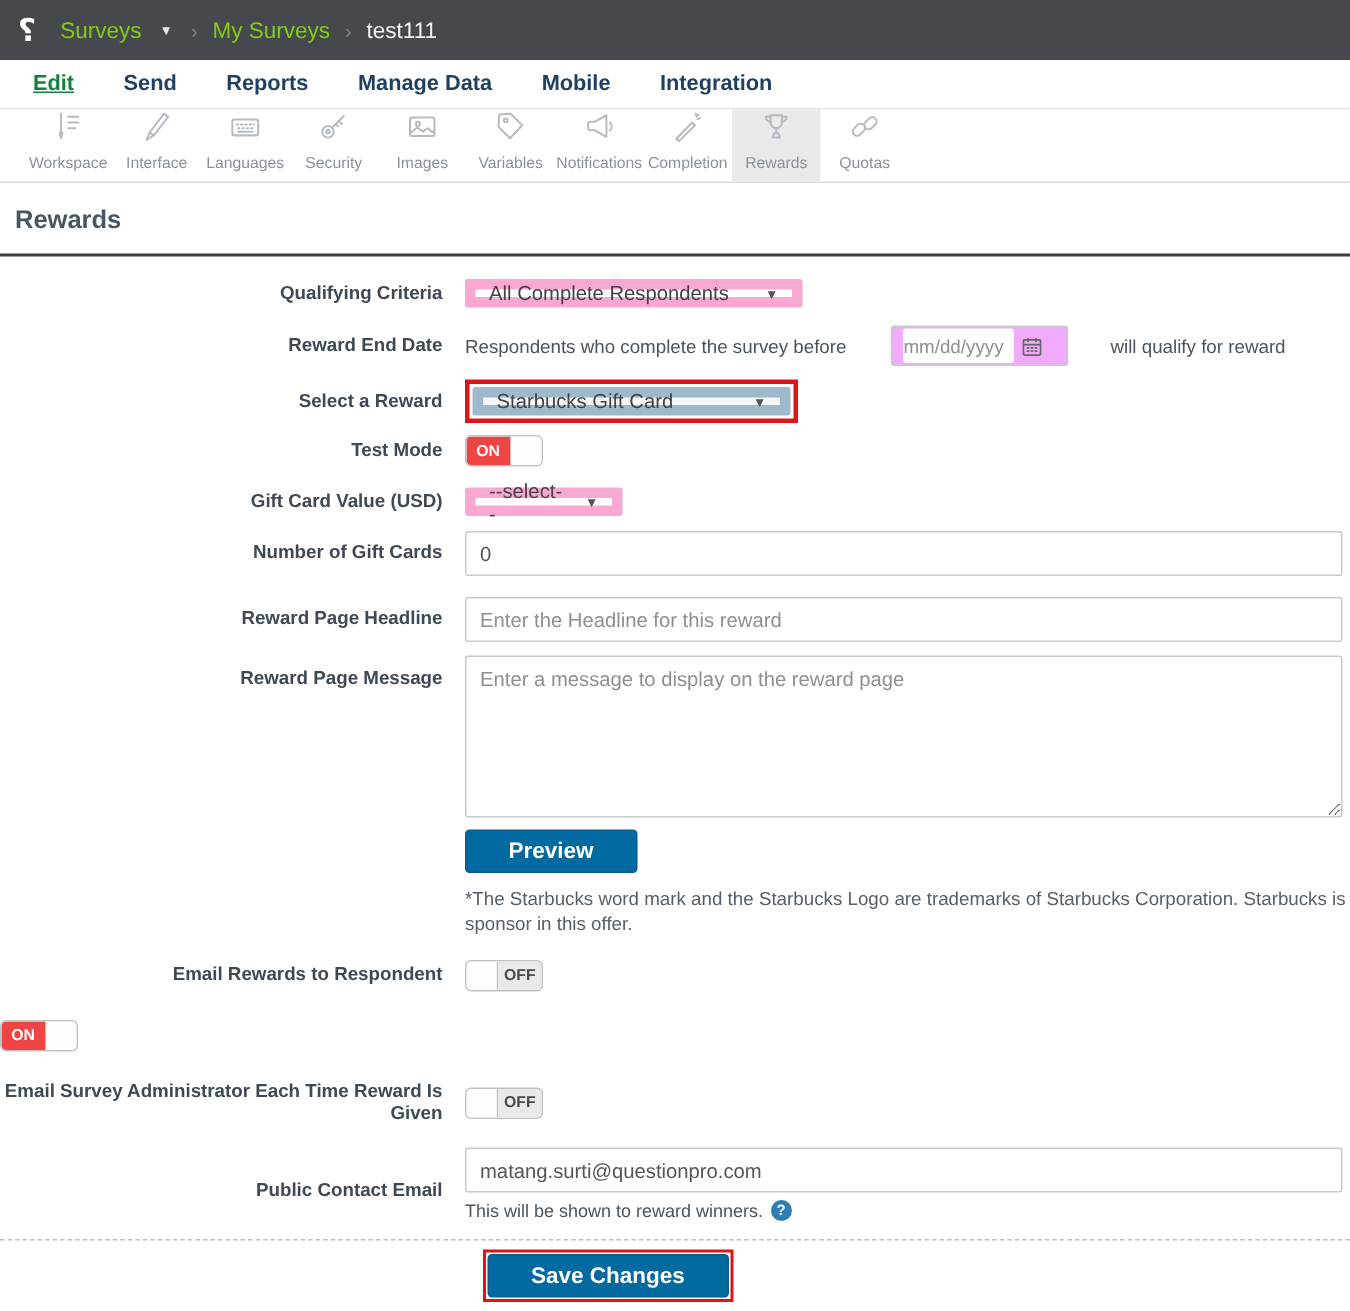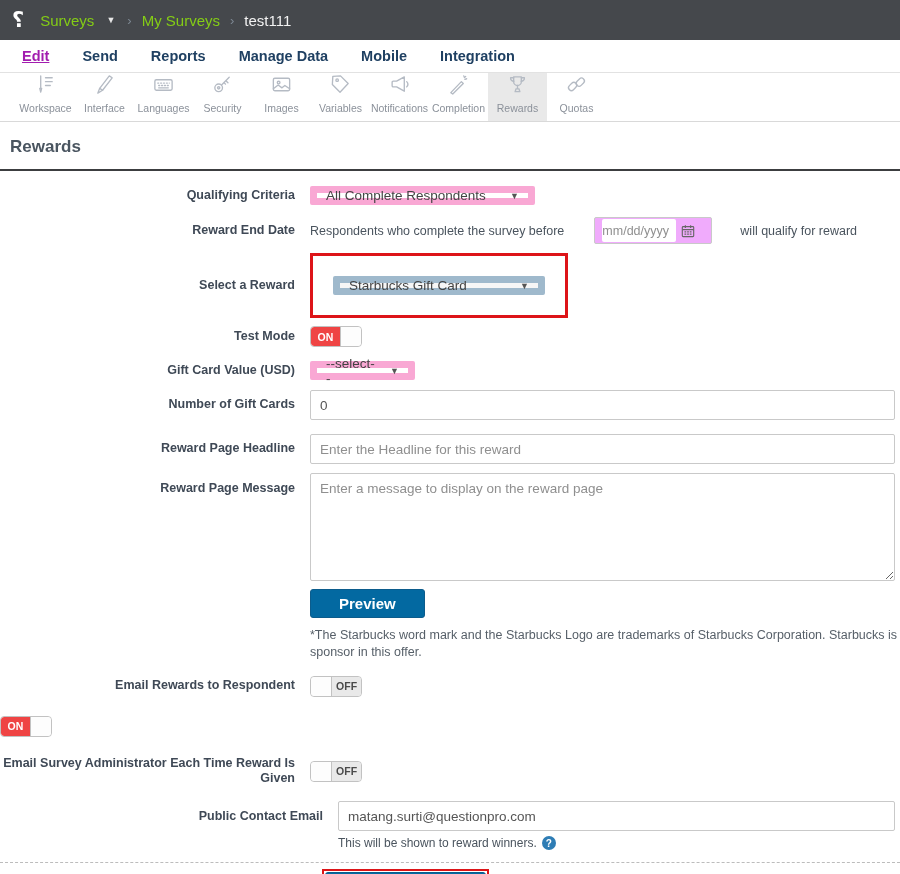--- a/index.html
+++ b/index.html
@@ -14,21 +14,21 @@
   .crumb.link { color: #84cc16; }
   .crumb.current { color: #f2f2f2; }
   .crumb-caret { color: #e8e8e8; font-size: 10px; margin: 0 12px 0 2px; cursor: pointer; }
   .crumb-sep { color: #7d8893; font-size: 13px; margin-right: 10px; }
 
   
   .navtabs { height: 33px; background: #fff; border-bottom: 1px solid #e2e2e2;
     display: flex; align-items: center; padding-left: 22px; }
   .navtab { font-size: 14.5px; font-weight: 700; color: #1f4062; margin-right: 33px;
     text-decoration: none; cursor: pointer; }
-  .navtab.active { color: #a21caf; text-decoration: underline; }
+  .navtab.active { color: #15803d; text-decoration: underline; }
 
   
   .toolbar { height: 49px; background: #fff; border-bottom: 1px solid #d9d9d9;
     display: flex; align-items: stretch; padding-left: 16px; }
   .tool { width: 59px; display: flex; flex-direction: column; align-items: center;
     padding-bottom: 4px; cursor: pointer; }
   .tool.active { background: #e9e9e9; }
   .tool svg { width: 23px; height: 23px; stroke: #b5bbc4; fill: none;
     stroke-width: 1.4; stroke-linecap: round; stroke-linejoin: round; }
   .tool-label { font-size: 10.5px; color: #8b919a; margin-top: 2px; white-space: nowrap; }
@@ -56,21 +56,21 @@
   input::placeholder, textarea::placeholder { color: #8f8f8f; opacity: 1; }
 
   .static-text { font-size: 12.5px; color: #4a545e; }
 
   .date-wrap { display: flex; align-items: center; border: 1px solid #c9c9c9; border-radius: 2px;
     height: 27px; width: 118px; margin-left: 30px; padding: 0 7px; background: #f0abfc; }
   .date-wrap input { border: 0; height: 23px; width: 74px; padding: 0; font-size: 12.5px; }
   .cal-icon { margin-left: 5px; display: inline-flex; }
   .cal-icon svg { width: 14px; height: 14px; stroke: #666; fill: none; stroke-width: 1.3; }
 
-  .red-box { border: 3px solid #dd1418; padding: 20px; display: inline-block; }
+  .red-box { border: 3px solid #dd1418; padding: 2px; display: inline-block; }
   .reward-select { width: 212px; background: #f6f6f6; border-color: #9fb9cc; }
 
   
   .toggle { width: 52px; height: 21px; border: 1px solid #c2c2c2; border-radius: 4px;
     display: flex; overflow: hidden; cursor: pointer; background: #fff;
     font-size: 10.5px; font-weight: 700; }
   .toggle .seg { display: flex; align-items: center; justify-content: center; height: 100%; }
   .toggle.on .seg.lbl { width: 30px; background: #ef4444; color: #fff; border-radius: 3px 0 0 3px; }
   .toggle.on .seg.knob { width: 22px; background: #fdfdfd; border-left: 1px solid #c2c2c2; border-radius: 0 3px 3px 0; }
   .toggle.off .seg.knob { width: 22px; background: #fdfdfd; border-right: 1px solid #c2c2c2; border-radius: 3px 0 0 3px; }
@@ -319,21 +319,21 @@
   <div class="row" style="margin-bottom:14px;">
     <div class="row-label">Email Survey Administrator Each Time Reward Is Given</div>
     <div class="row-control">
       <div class="toggle off">
         <span class="seg knob"></span>
         <span class="seg lbl">OFF</span>
       </div>
     </div>
   </div>
 
-  <div class="row" style="margin-bottom:0; align-items:flex-start;padding-left:28px;">
+  <div class="row" style="margin-bottom:0; align-items:center;">
     <div class="row-label" style="padding-top:8px;">Public Contact Email</div>
     <div class="row-control" style="flex-direction:column; align-items:flex-start;">
       <input type="text" style="width: 100%;" value="matang.surti@questionpro.com">
       <div class="helper">
         <span>This will be shown to reward winners.</span>
         <span class="help-icon">?</span>
       </div>
     </div>
   </div>
 

